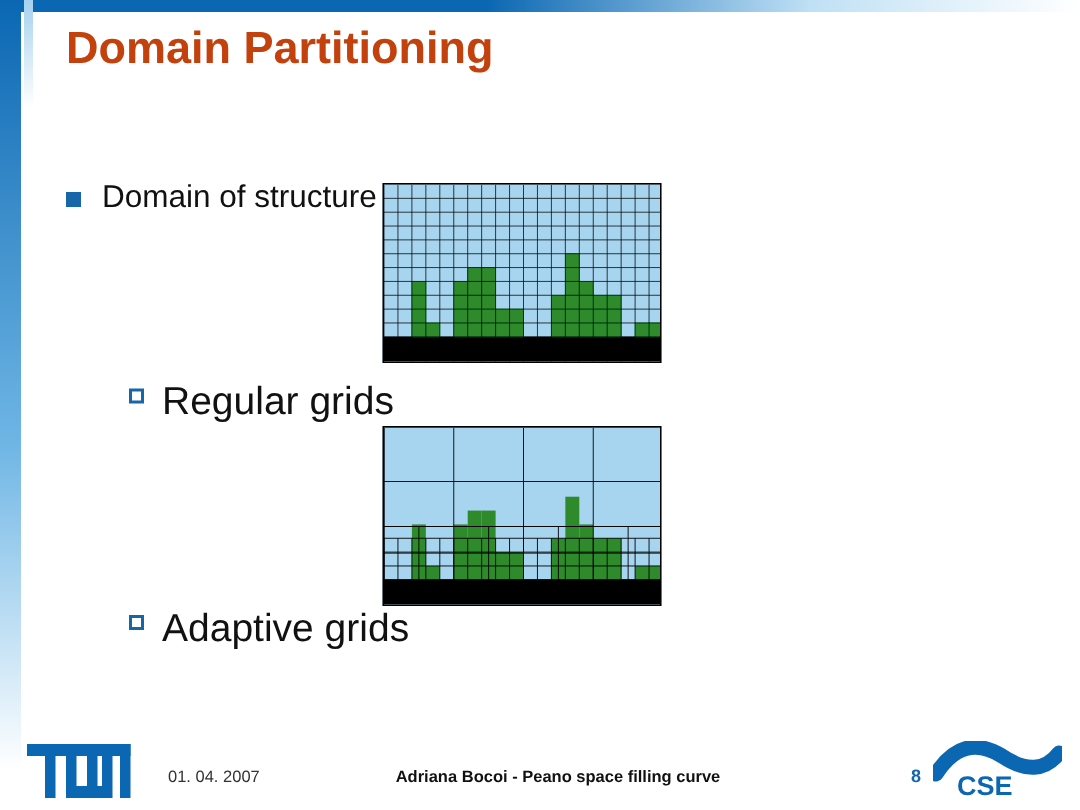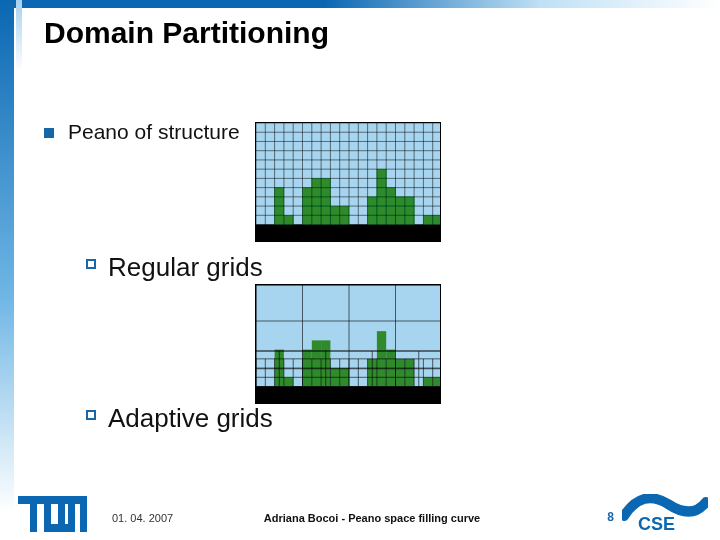--- a/index.html
+++ b/index.html
@@ -22,21 +22,21 @@
     .left-bar.inner {
       left: 16px; width: 6px;
       background: linear-gradient(to bottom, #a6d1ee 0%, #ffffff 60%);
       height: 120px;
     }
 
     .slide-title {
       position: absolute;
       top: 16px; left: 44px;
       font-size: 30px;
-      color: #000000;
+      color: #c2410c;
       font-family: Verdana, Arial, sans-serif;
     }
 
     .content {
       position: absolute;
       top: 120px; left: 44px;
       width: 640px;
     }
 
     .bullet-l1 {
@@ -119,21 +119,21 @@
 
 <div class="top-bar"></div>
 <div class="left-bar"></div>
 <div class="left-bar inner"></div>
 
 <h1 class="slide-title">Domain Partitioning</h1>
 
 <div class="content">
   <div class="bullet-l1">
     <span class="marker"></span>
-    <span class="text">Peano of structure</span>
+    <span class="text">Domain of structure</span>
   </div>
 
   <div class="bullet-l2" style="margin-top:108px">
     <span class="marker"></span>
     <span class="text">Regular grids</span>
   </div>
 
   <div class="bullet-l2" style="margin-top:120px">
     <span class="marker"></span>
     <span class="text">Adaptive grids</span>

